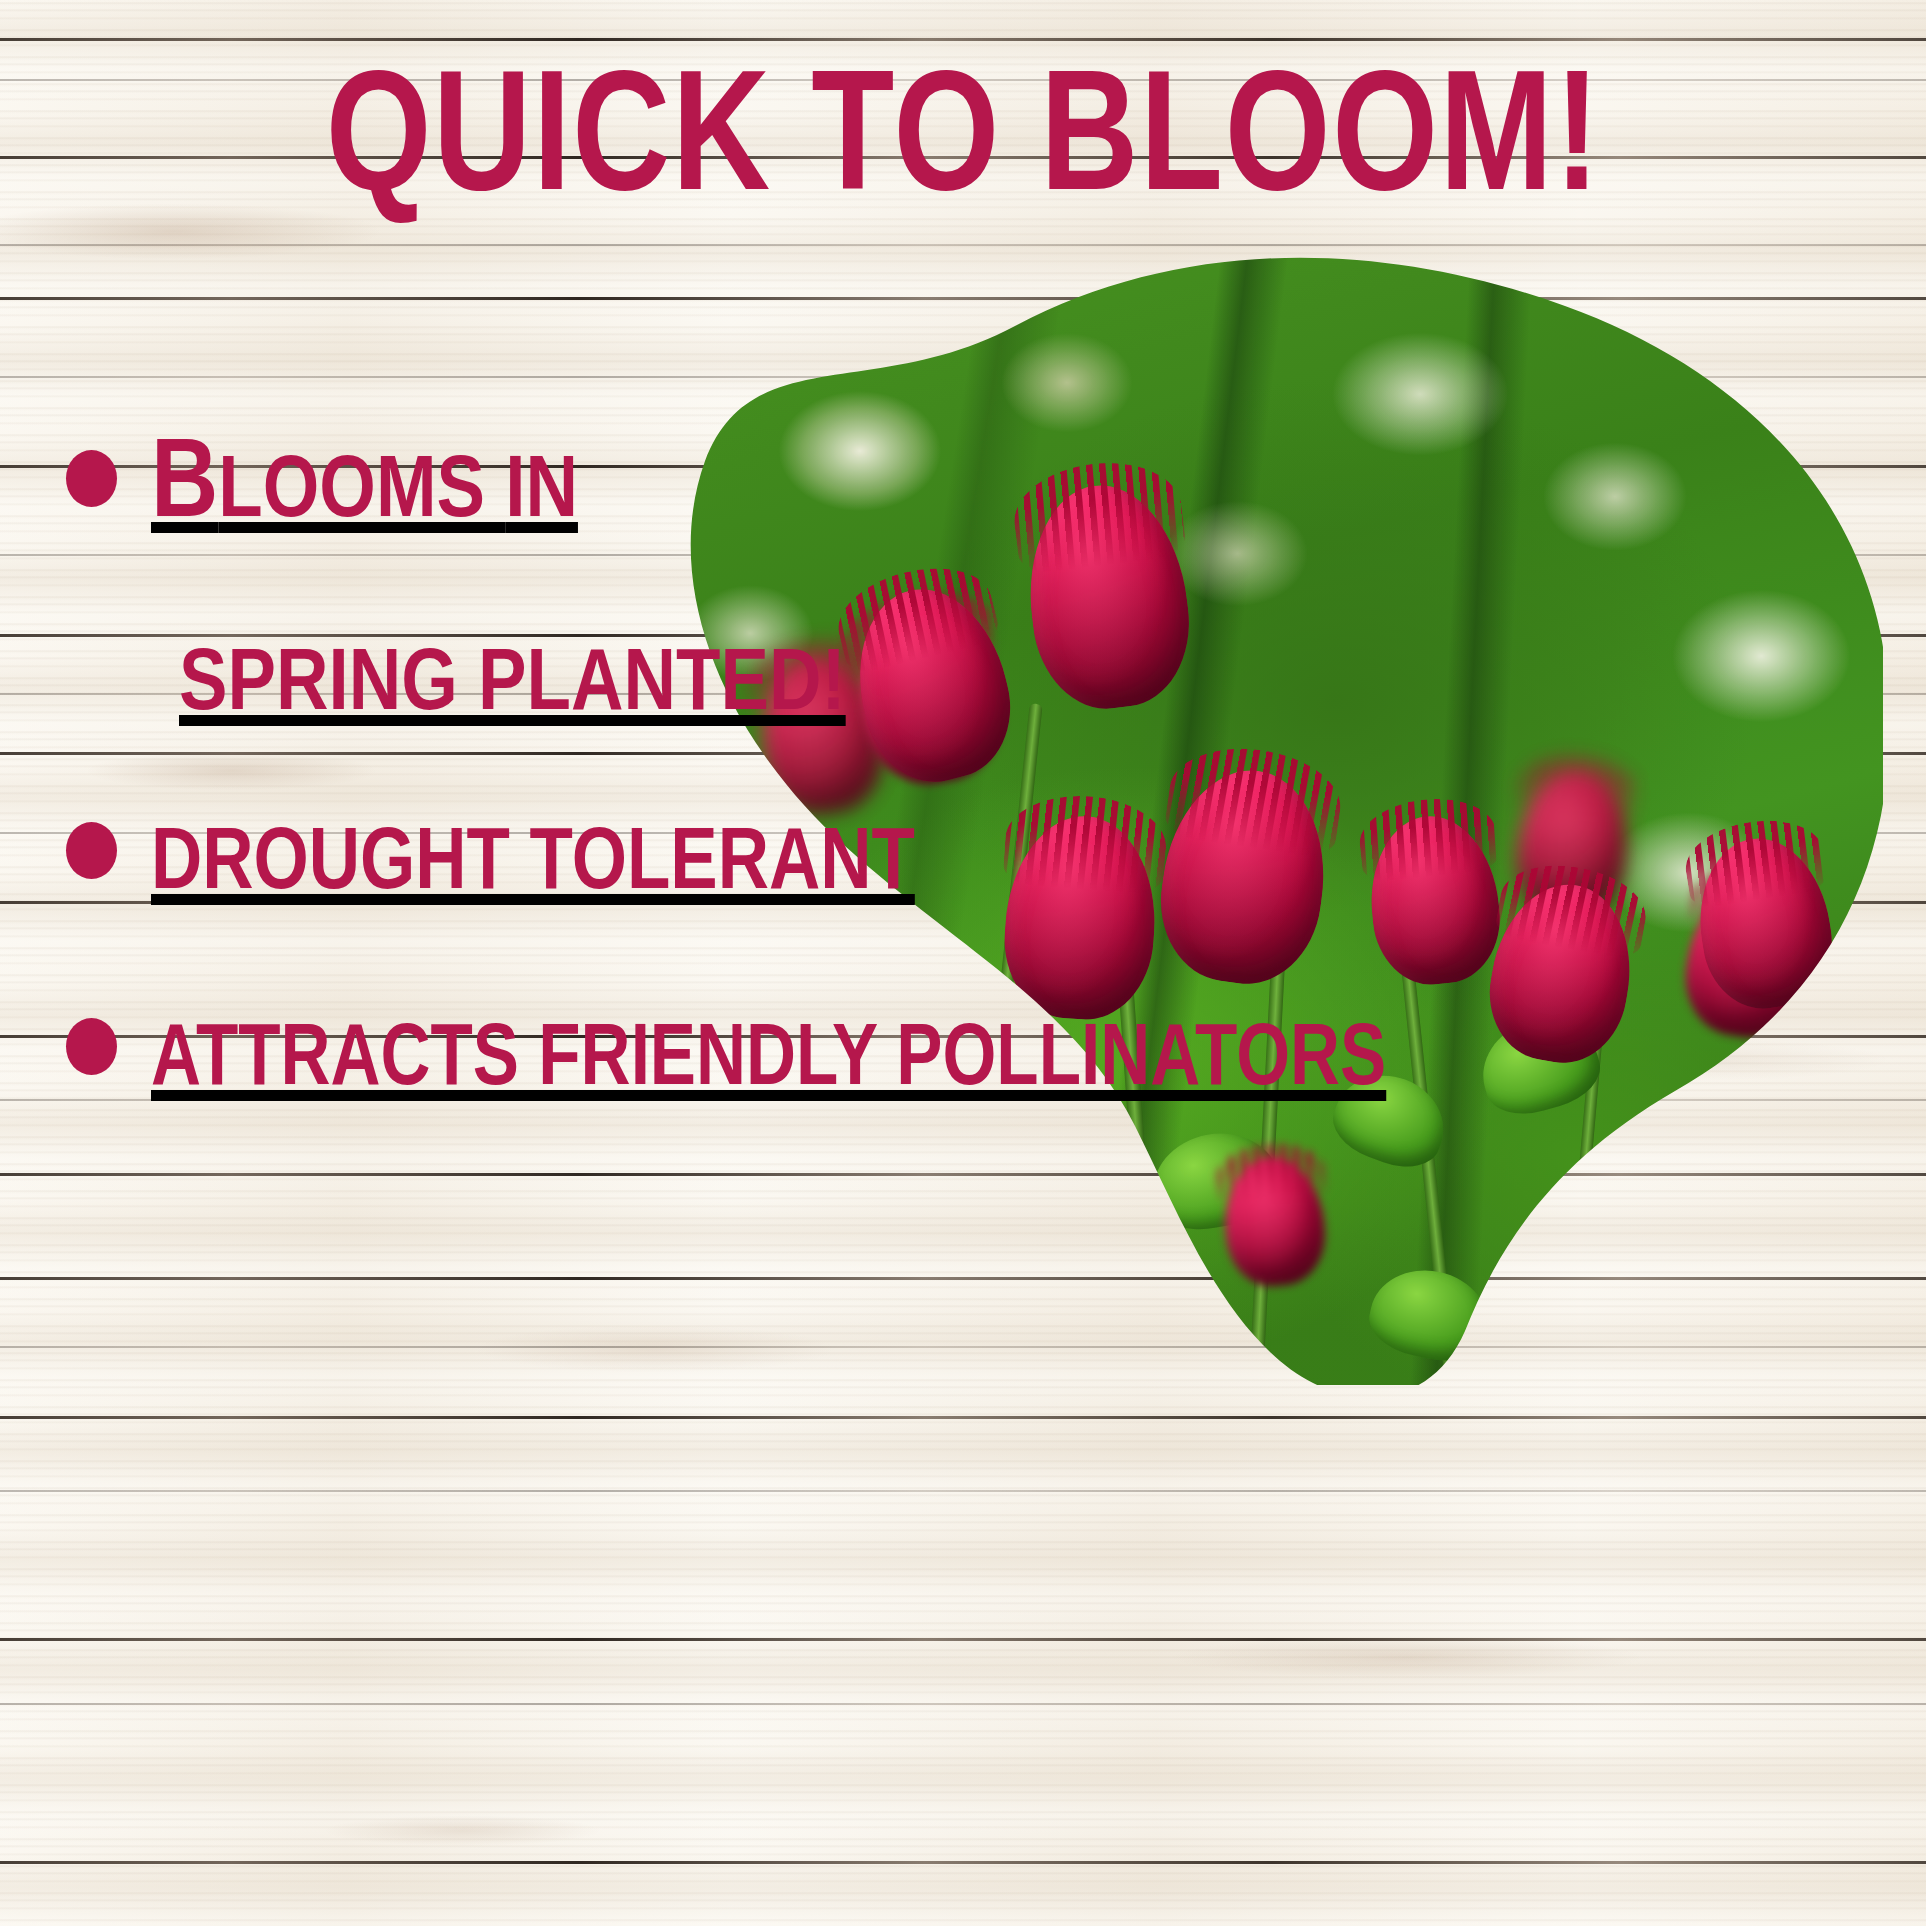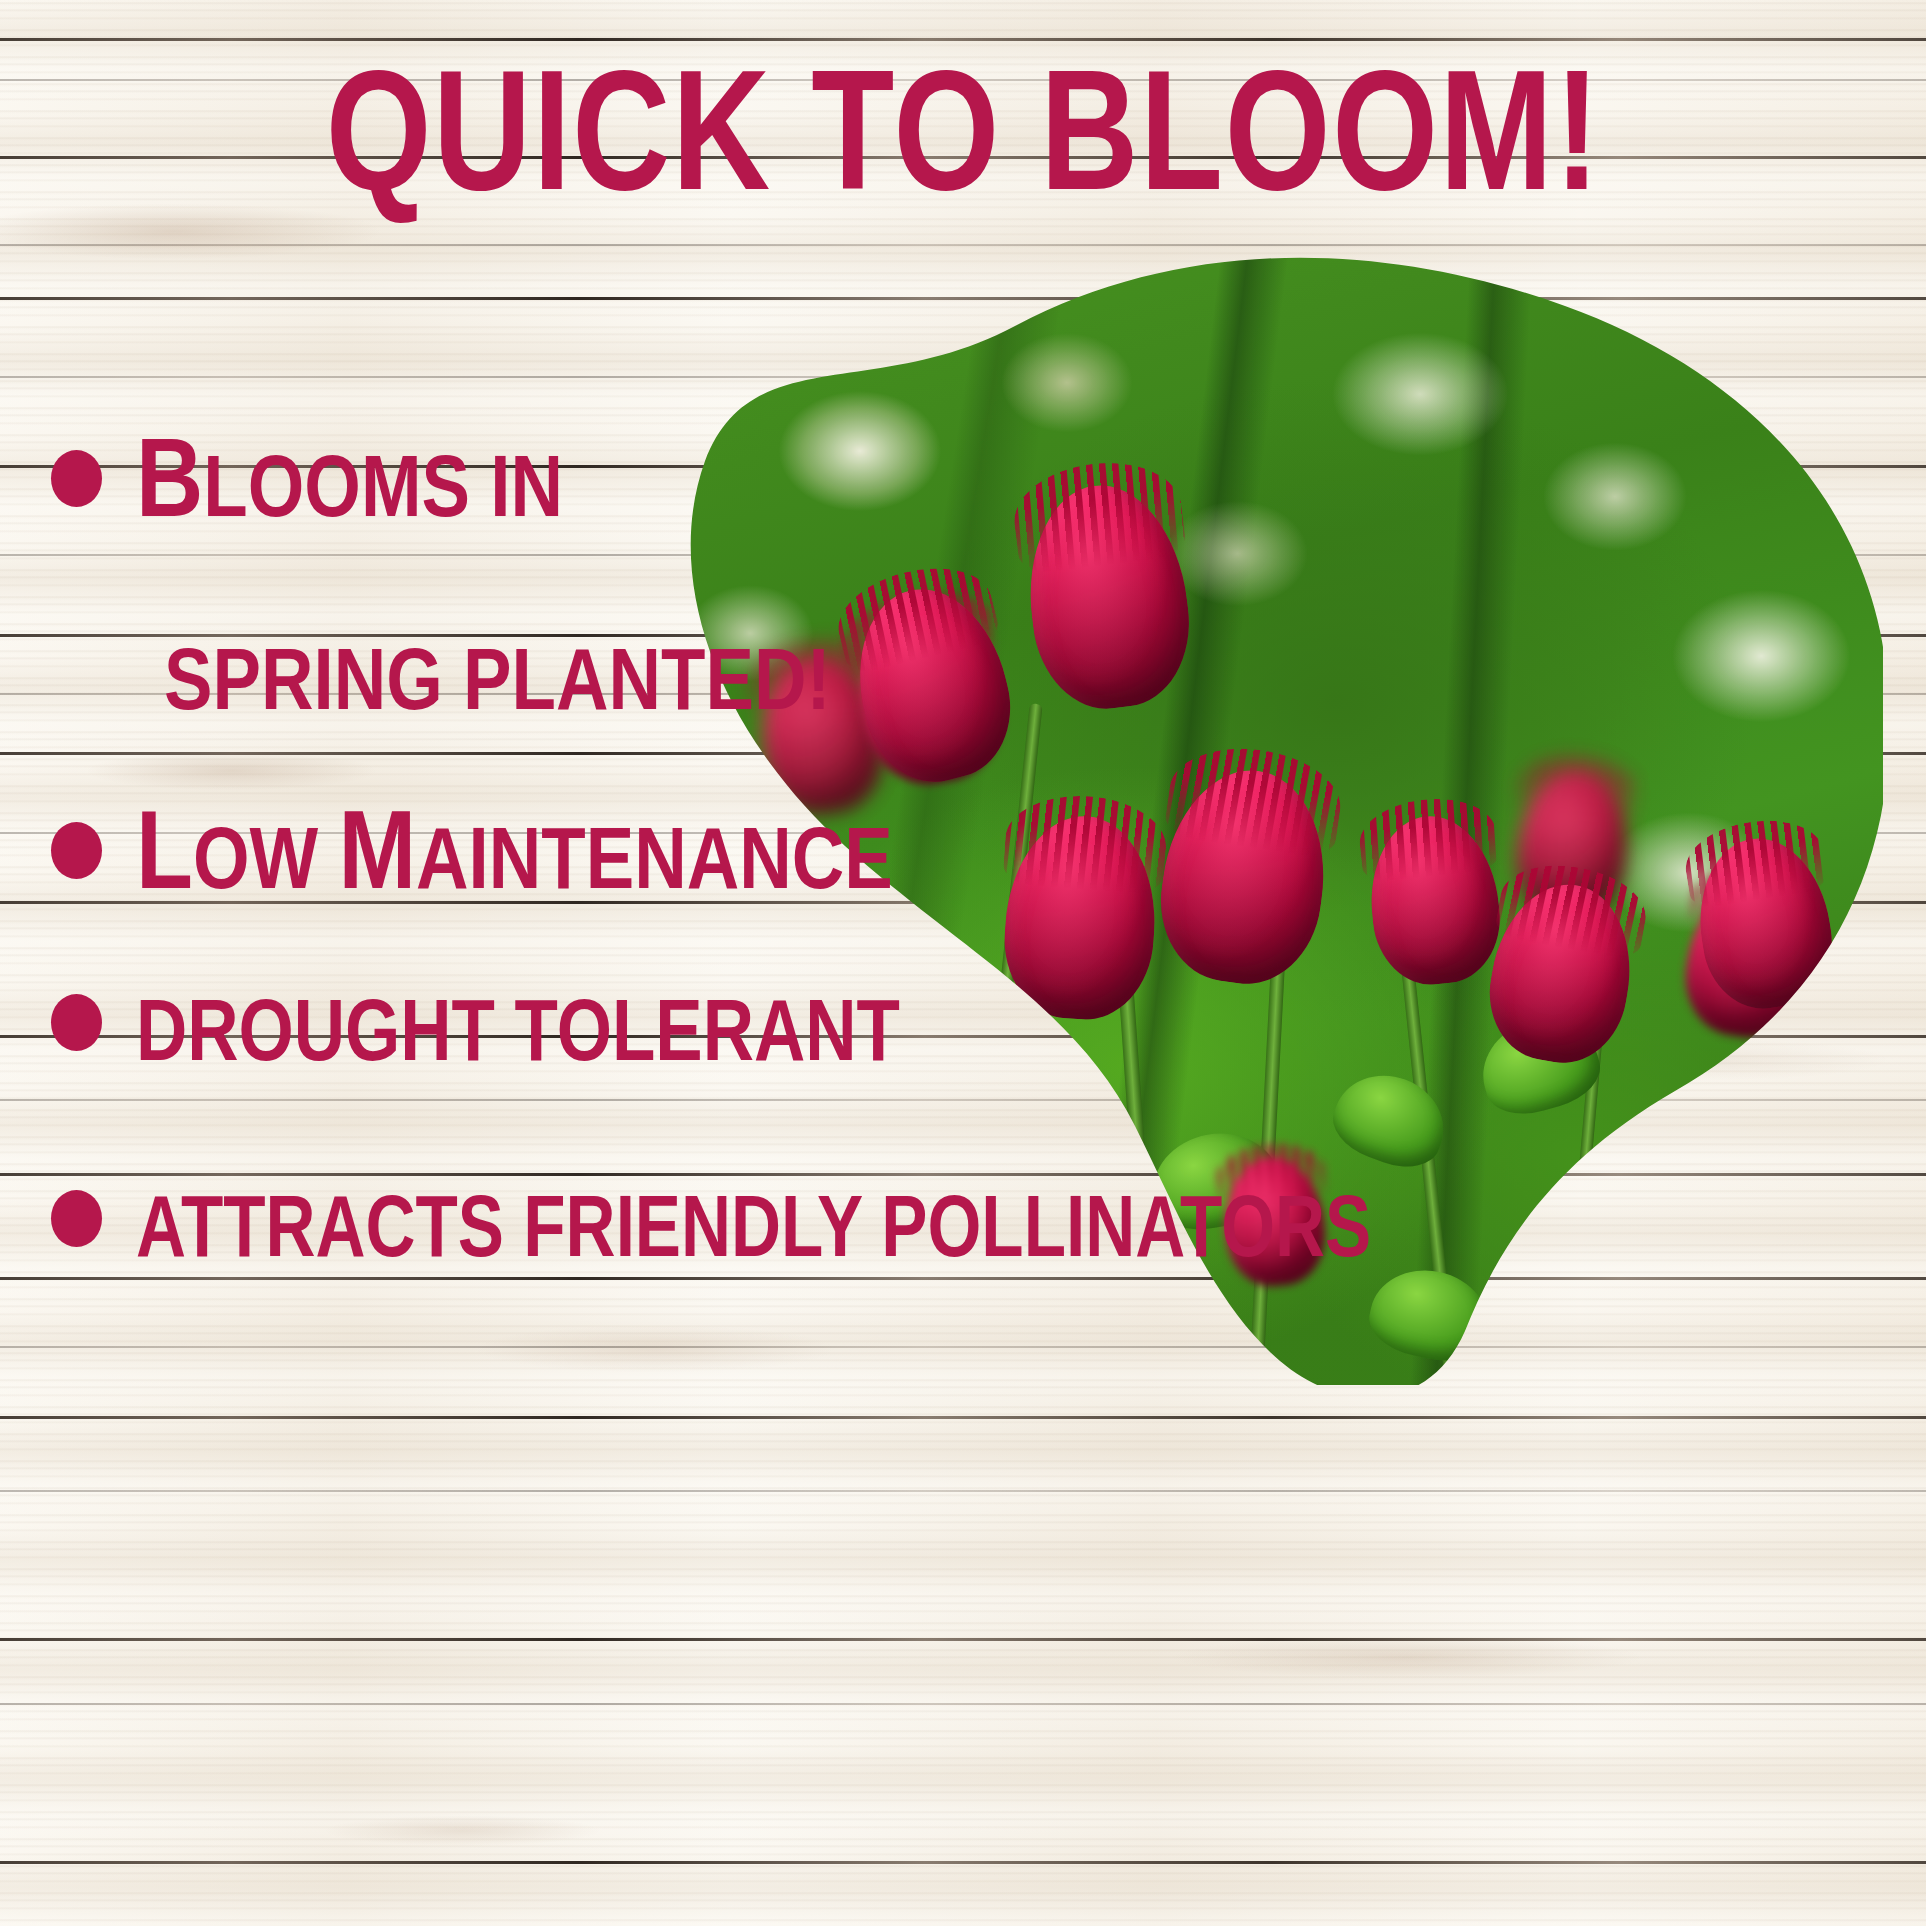--- a/index.html
+++ b/index.html
@@ -103,23 +103,24 @@
     line-height: 1.02;
     letter-spacing: 2px;
     transform: scaleX(0.80);
     transform-origin: 50% 0;
     white-space: nowrap;
   }
 
   
   .bullets {
     position: absolute;
-    left: 51px;
+    left: 66px;
     top: 414px;
     width: 1841px;
+    text-decoration: underline;
   }
   .b-row {
     display: flex;
     align-items: center;
     margin-bottom: 6px;
   }
   .dot {
     width: 51px;
     height: 57px;
     border-radius: 50%;
@@ -313,24 +314,20 @@
       <span class="dot"></span>
       <span class="b-text sc"><span class="cap">B</span><span class="sm">looms</span><span class="sm"> </span><span class="sm">in</span></span>
     </div>
 
 
     <div class="b-row r2">
       <span class="dot blank"></span>
       <span class="b-text sc"><span class="sm">spring planted!</span></span>
     </div>
 
-    <div class="b-row r3">
-      <span class="dot"></span>
-      <span class="b-text sc"><span class="cap">L</span><span class="sm">ow</span><span class="sm"> </span><span class="cap">M</span><span class="sm">aintenance</span></span>
-    </div>
 
     <div class="b-row r4">
       <span class="dot"></span>
       <span class="b-text sc"><span class="sm">drought tolerant</span></span>
     </div>
 
     <div class="b-row r5">
       <span class="dot"></span>
       <span class="b-text sc"><span class="sm">attracts friendly pollinators</span></span>
     </div>

